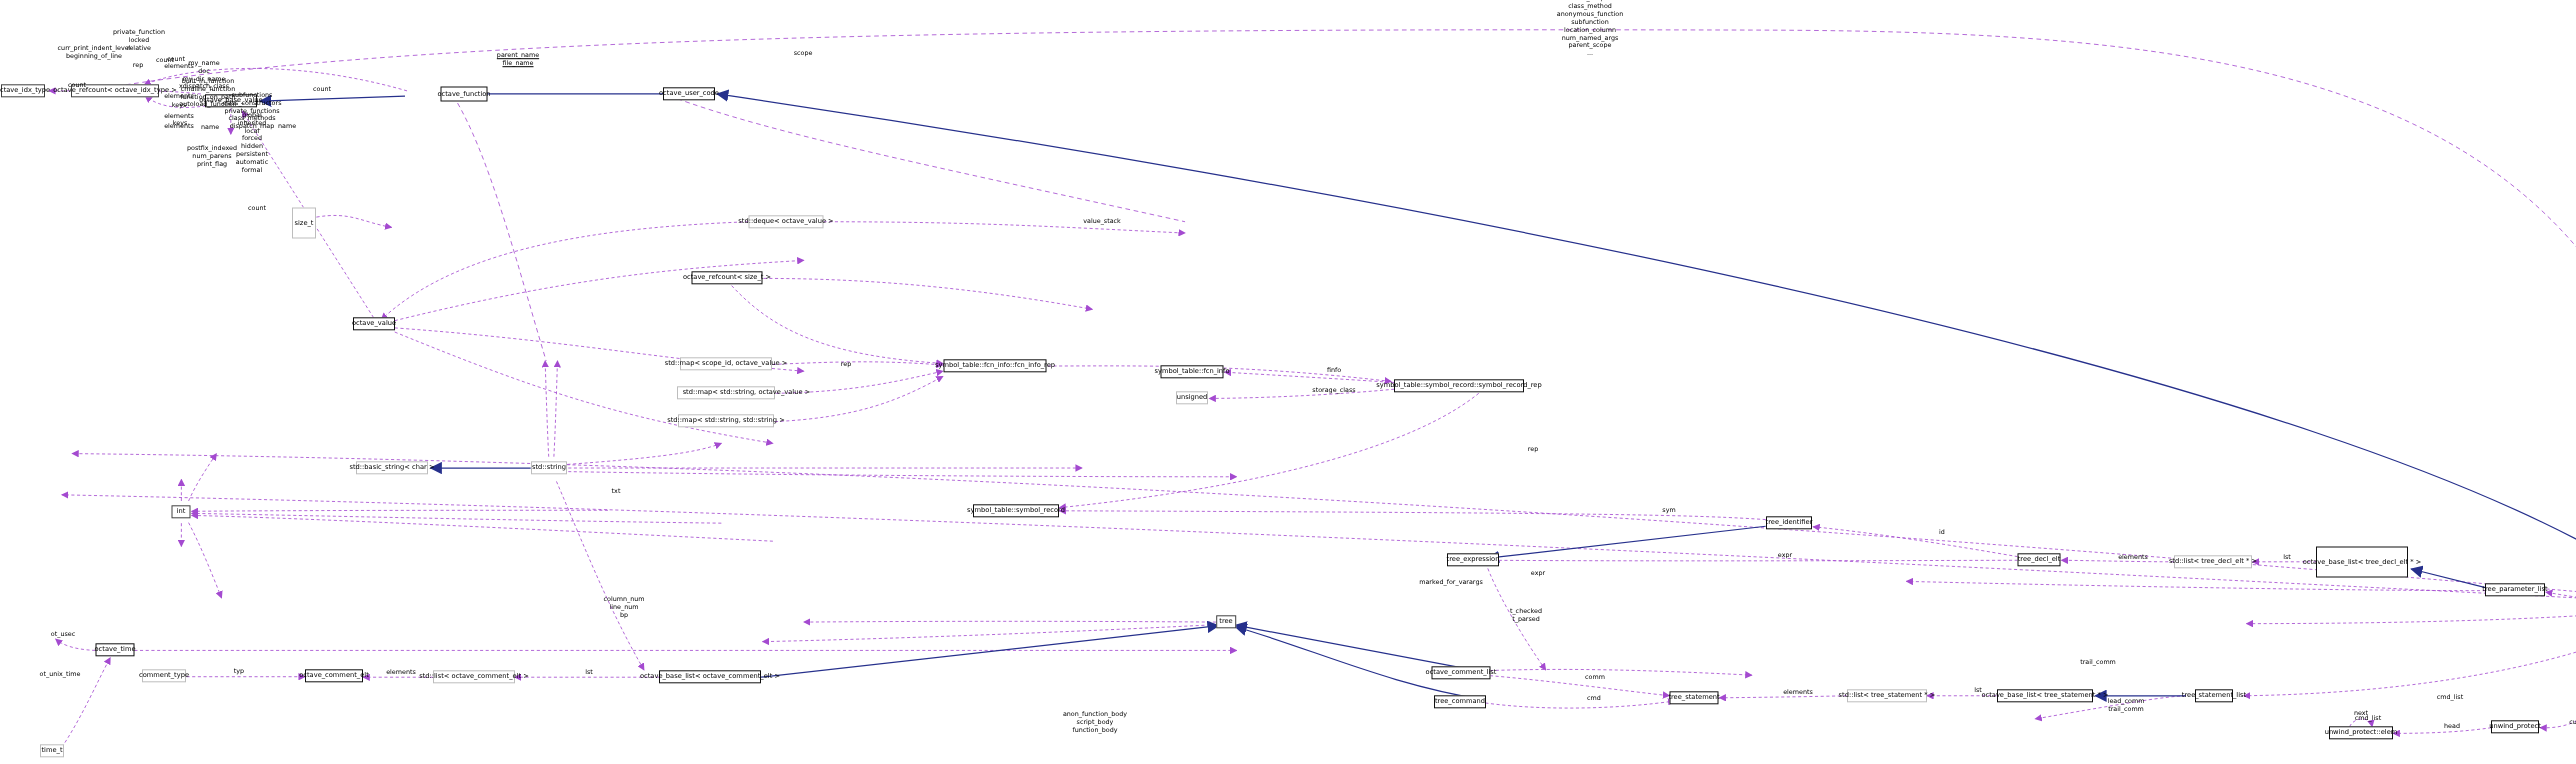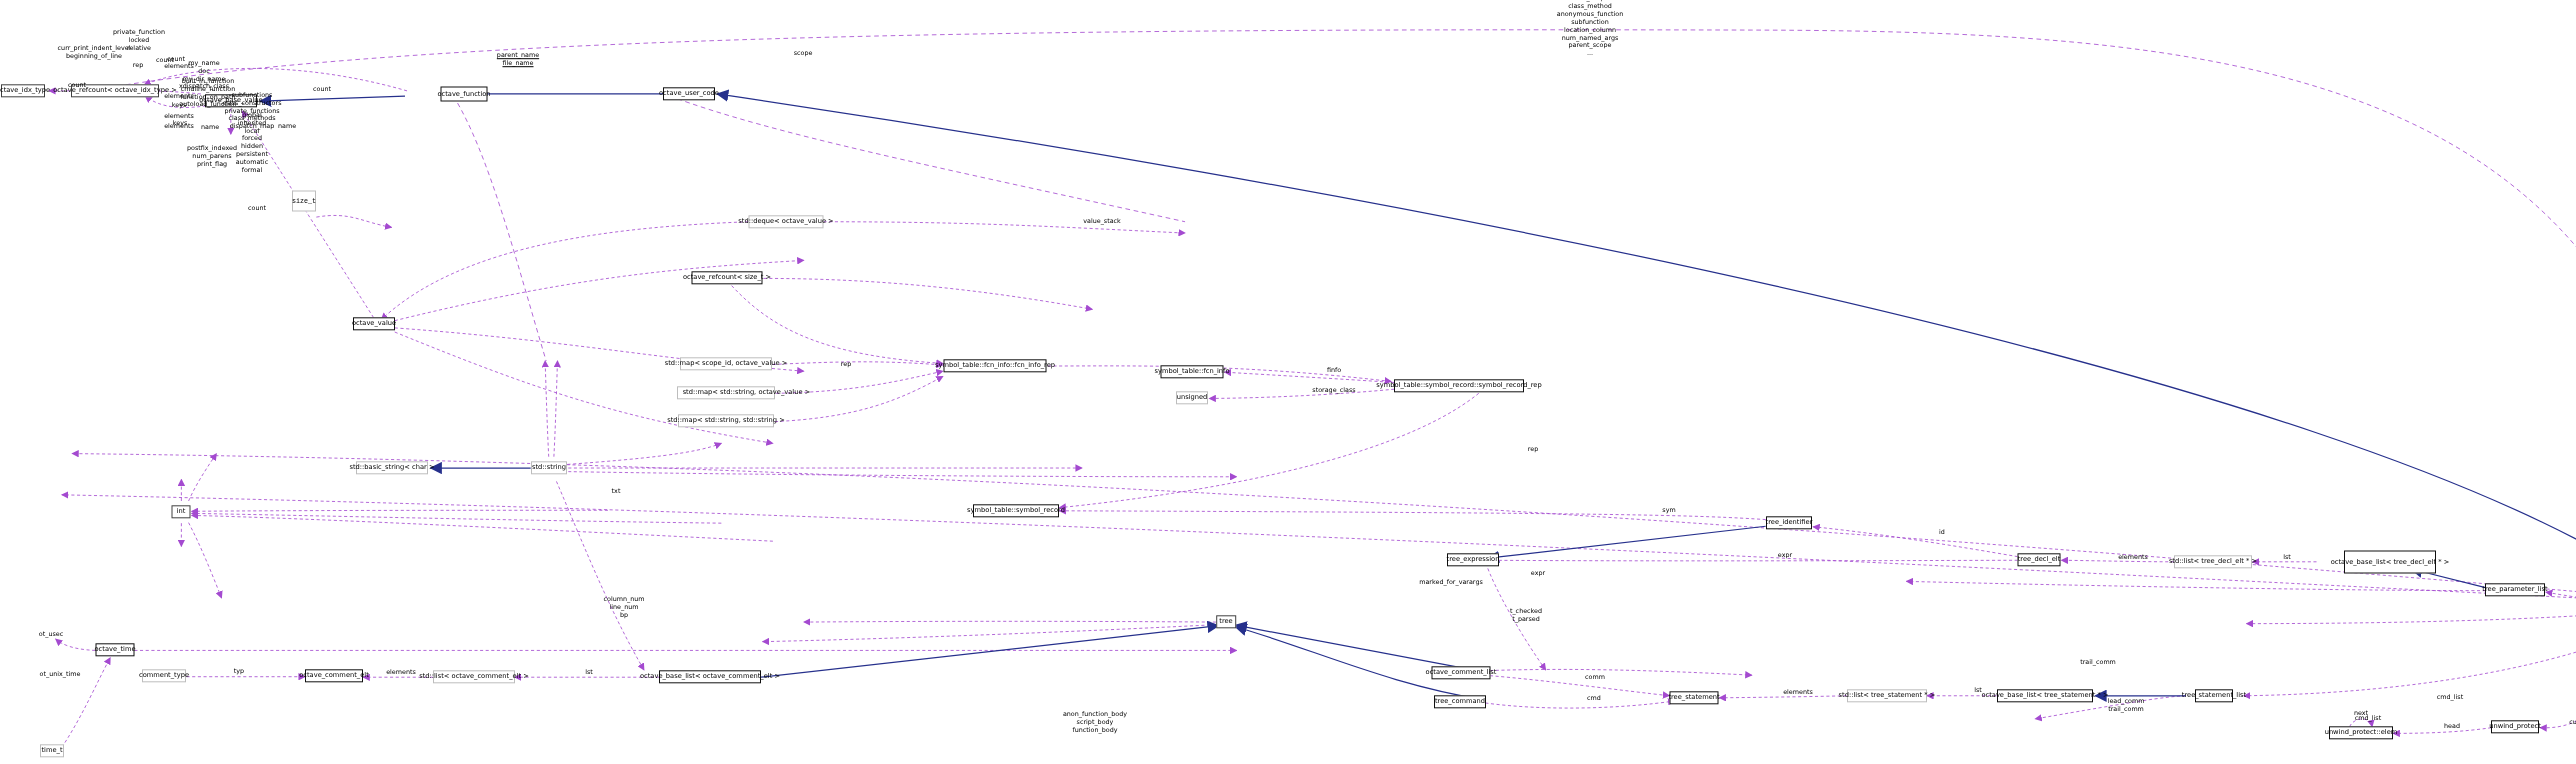--- a/index.html
+++ b/index.html
@@ -172,40 +172,40 @@
       <path d="M 1477,1314 L 2365,1214"></path>
     </g>
   </svg>
 
   <div id="node-layer">
       <div class="node b-solid" style="left: 23px; top: 91px; width: 44px; height: 13.4px;">octave_idx_type</div>
       <div class="node b-solid" style="left: 115px; top: 91px; width: 88px; height: 13.4px;">octave_refcount&lt; octave_idx_type &gt;</div>
       <div class="node b-bold" style="left: 231px; top: 101px; width: 52px; height: 13.4px;">octave_base_value</div>
       <div class="node b-bold" style="left: 429px; top: 94px; width: 47px; height: 15px; margin-left: 35px;">octave_function</div>
       <div class="node b-bold" style="left: 689px; top: 94px; width: 52px; height: 13.4px;">octave_user_code</div>
-      <div class="node b-thin" style="left: 304px; top: 201px; width: 24px; height: 21px; font-family: Liberation Mono, monospace;">size_t</div>
+      <div class="node b-thin" style="left: 304px; top: 223px; width: 24px; height: 31px;">size_t</div>
       <div class="node b-thin" style="left: 786px; top: 222px; width: 75px; height: 13.4px;">std::deque&lt; octave_value &gt;</div>
       <div class="node b-bold" style="left: 374px; top: 324px; width: 42px; height: 13.4px;">octave_value</div>
       <div class="node b-bold" style="left: 727px; top: 278px; width: 71px; height: 13.4px;">octave_refcount&lt; size_t &gt;</div>
       <div class="node b-thin" style="left: 726px; top: 364px; width: 92px; height: 13.4px;">std::map&lt; scope_id, octave_value &gt;</div>
       <div class="node b-thin" style="left: 726px; top: 393px; width: 98px; height: 13.4px; padding-left: 44px;">std::map&lt; std::string, octave_value &gt;</div>
       <div class="node b-thin" style="left: 726px; top: 421px; width: 96px; height: 13.4px;">std::map&lt; std::string, std::string &gt;</div>
       <div class="node b-bold" style="left: 995px; top: 366px; width: 103px; height: 13.4px;">symbol_table::fcn_info::fcn_info_rep</div>
       <div class="node b-bold" style="left: 1192px; top: 372px; width: 63px; height: 13.4px;">symbol_table::fcn_info</div>
       <div class="node b-thin" style="left: 1192px; top: 398px; width: 32px; height: 13.4px;">unsigned</div>
       <div class="node b-bold" style="left: 1459px; top: 386px; width: 130px; height: 13.4px;">symbol_table::symbol_record::symbol_record_rep</div>
       <div class="node b-thin" style="left: 392px; top: 468px; width: 72px; height: 13.4px;">std::basic_string&lt; char &gt;</div>
       <div class="node b-thin" style="left: 549px; top: 468px; width: 36px; height: 13.4px;">std::string</div>
       <div class="node b-solid" style="left: 181px; top: 512px; width: 19px; height: 13.4px;">int</div>
       <div class="node b-bold" style="left: 1016px; top: 511px; width: 86px; height: 13.4px;">symbol_table::symbol_record</div>
       <div class="node b-bold" style="left: 1789px; top: 523px; width: 46px; height: 13.4px;">tree_identifier</div>
       <div class="node b-bold" style="left: 1460px; top: 560px; width: 52px; height: 13.4px; margin-left: 13px;">tree_expression</div>
       <div class="node b-bold" style="left: 2039px; top: 560px; width: 43px; height: 13.4px;">tree_decl_elt</div>
       <div class="node b-thin" style="left: 2213px; top: 562px; width: 78px; height: 13.4px;">std::list&lt; tree_decl_elt * &gt;</div>
-      <div class="node b-bold" style="left: 2362px; top: 562px; width: 92px; height: 23px; margin-left: 28px;">octave_base_list&lt; tree_decl_elt * &gt;</div>
+      <div class="node b-bold" style="left: 2362px; top: 562px; width: 92px; height: 31px;">octave_base_list&lt; tree_decl_elt * &gt;</div>
       <div class="node b-bold" style="left: 2515px; top: 590px; width: 60px; height: 13.4px;">tree_parameter_list</div>
       <div class="node b-solid" style="left: 1226px; top: 622px; width: 19.6px; height: 13.4px;">tree</div>
       <div class="node b-bold" style="left: 115px; top: 650px; width: 39px; height: 13.4px;">octave_time</div>
       <div class="node b-thin" style="left: 164px; top: 676px; width: 44px; height: 13.4px;">comment_type</div>
       <div class="node b-bold" style="left: 334px; top: 676px; width: 58px; height: 13.4px;">octave_comment_elt</div>
       <div class="node b-thin" style="left: 474px; top: 677px; width: 82px; height: 13.4px;">std::list&lt; octave_comment_elt &gt;</div>
       <div class="node b-bold" style="left: 710px; top: 677px; width: 102px; height: 13.4px;">octave_base_list&lt; octave_comment_elt &gt;</div>
       <div class="node b-bold" style="left: 1461px; top: 673px; width: 59px; height: 13.4px;">octave_comment_list</div>
       <div class="node b-bold" style="left: 1460px; top: 702px; width: 52px; height: 13.4px;">tree_command</div>
       <div class="node b-bold" style="left: 1694px; top: 698px; width: 49px; height: 13.4px;">tree_statement</div>
@@ -250,21 +250,21 @@
       <div class="elabel" style="left: 1942px; top: 533px;">id</div>
       <div class="elabel" style="left: 2133px; top: 558px;">elements</div>
       <div class="elabel" style="left: 2287px; top: 558px;">lst</div>
       <div class="elabel" style="left: 1785px; top: 556px;">expr</div>
       <div class="elabel" style="left: 1538px; top: 574px;">expr</div>
       <div class="elabel multi" style="left: 212px; top: 157px;">postfix_indexed<br>num_parens<br>print_flag</div>
       <div class="elabel" style="left: 1451px; top: 583px;">marked_for_varargs</div>
       <div class="elabel multi" style="left: 1526px; top: 616px;">t_checked<br>t_parsed</div>
       <div class="elabel" style="left: 616px; top: 492px;">txt</div>
       <div class="elabel multi" style="left: 624px; top: 608px;">column_num<br>line_num<br>bp</div>
-      <div class="elabel" style="left: 51px; top: 635px;">ot_usec</div>
+      <div class="elabel" style="left: 63px; top: 635px;">ot_usec</div>
       <div class="elabel" style="left: 60px; top: 675px;">ot_unix_time</div>
       <div class="elabel" style="left: 239px; top: 672px;">typ</div>
       <div class="elabel" style="left: 401px; top: 673px;">elements</div>
       <div class="elabel" style="left: 589px; top: 673px;">lst</div>
       <div class="elabel" style="left: 1595px; top: 678px;">comm</div>
       <div class="elabel" style="left: 1594px; top: 699px;">cmd</div>
       <div class="elabel multi" style="left: 1095px; top: 723px;">anon_function_body<br>script_body<br>function_body</div>
       <div class="elabel" style="left: 1798px; top: 693px;">elements</div>
       <div class="elabel" style="left: 1978px; top: 691px;">lst</div>
       <div class="elabel multi" style="left: 2126px; top: 706px;">lead_comm<br>trail_comm</div>

